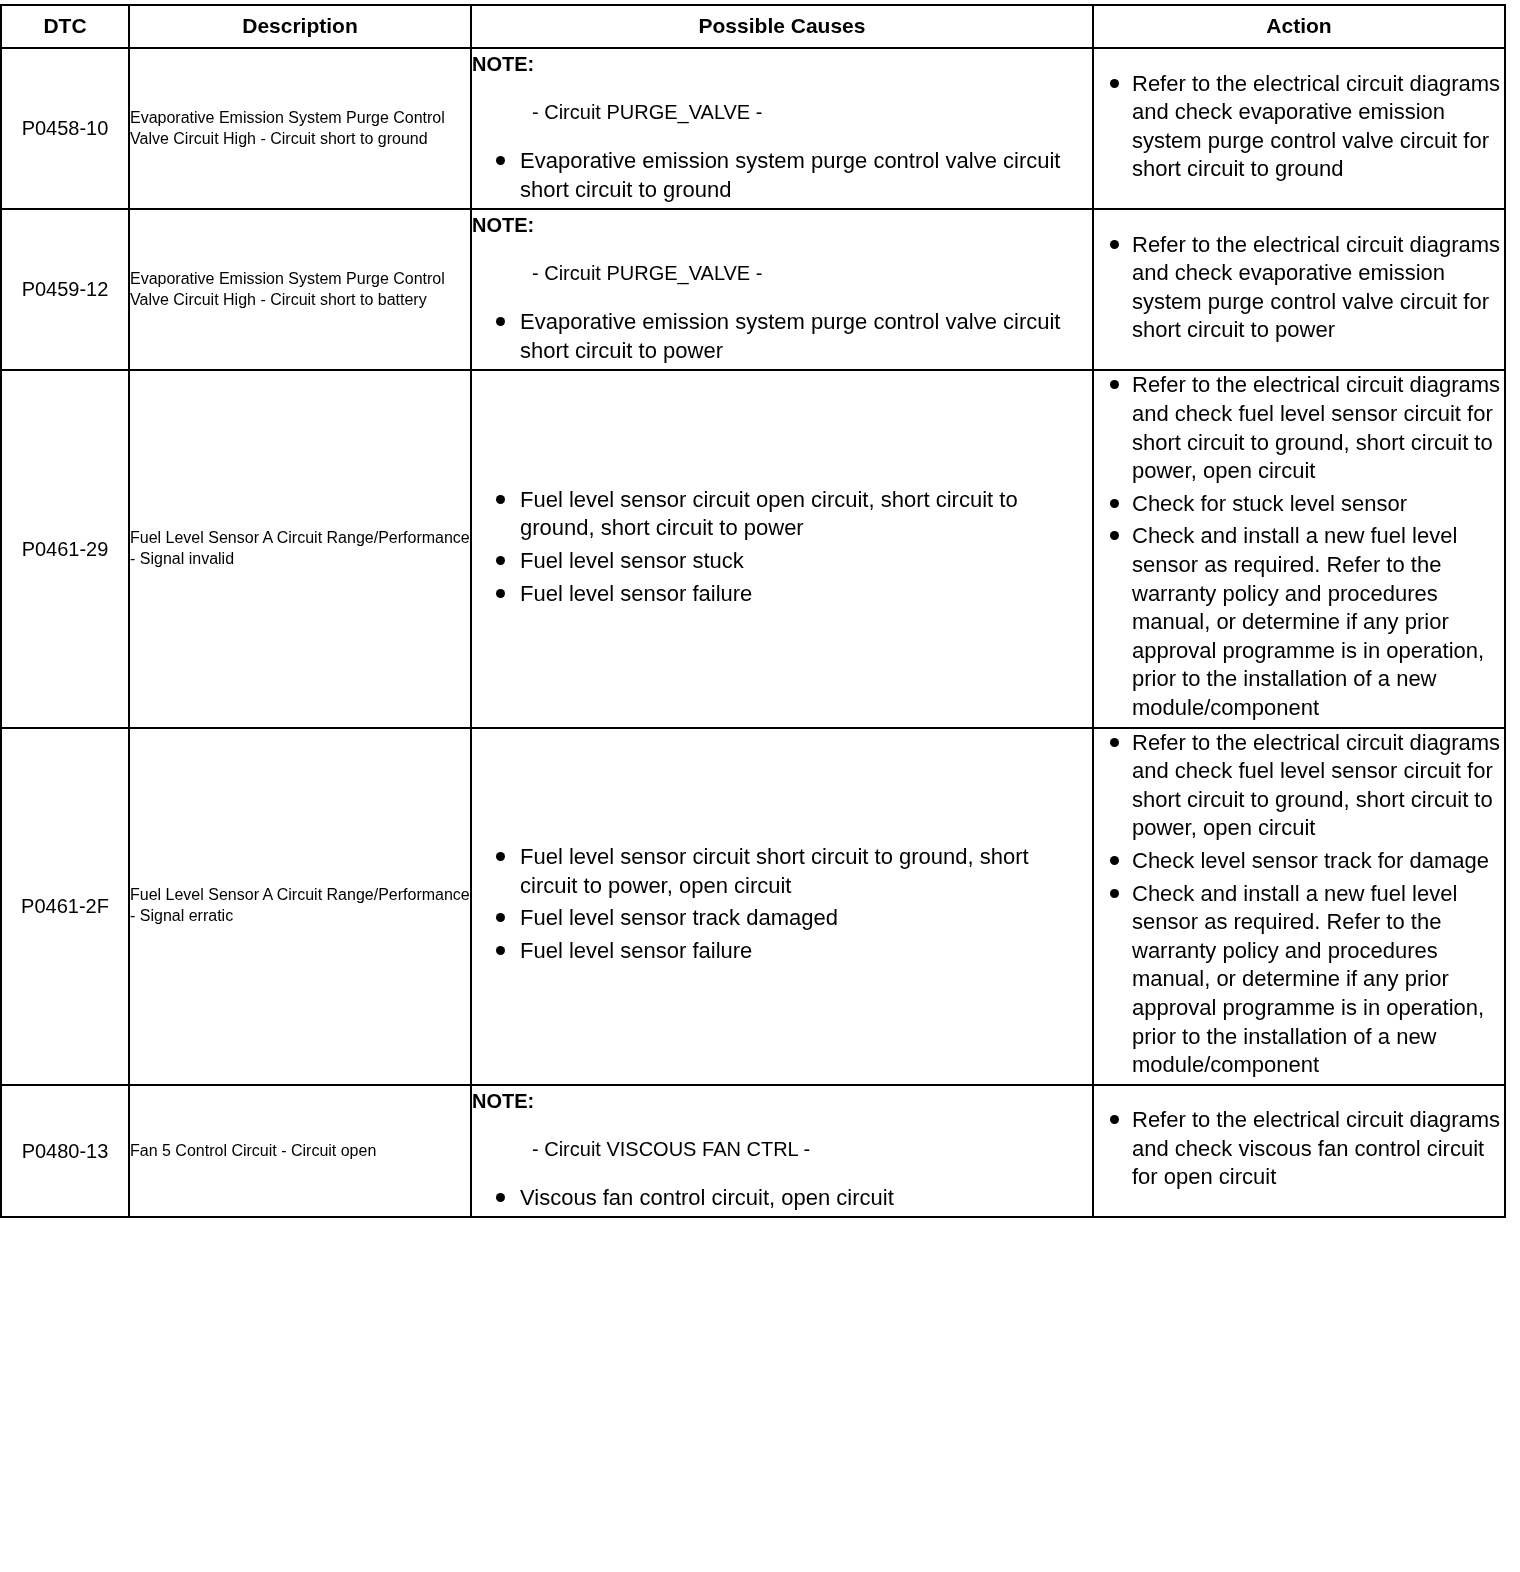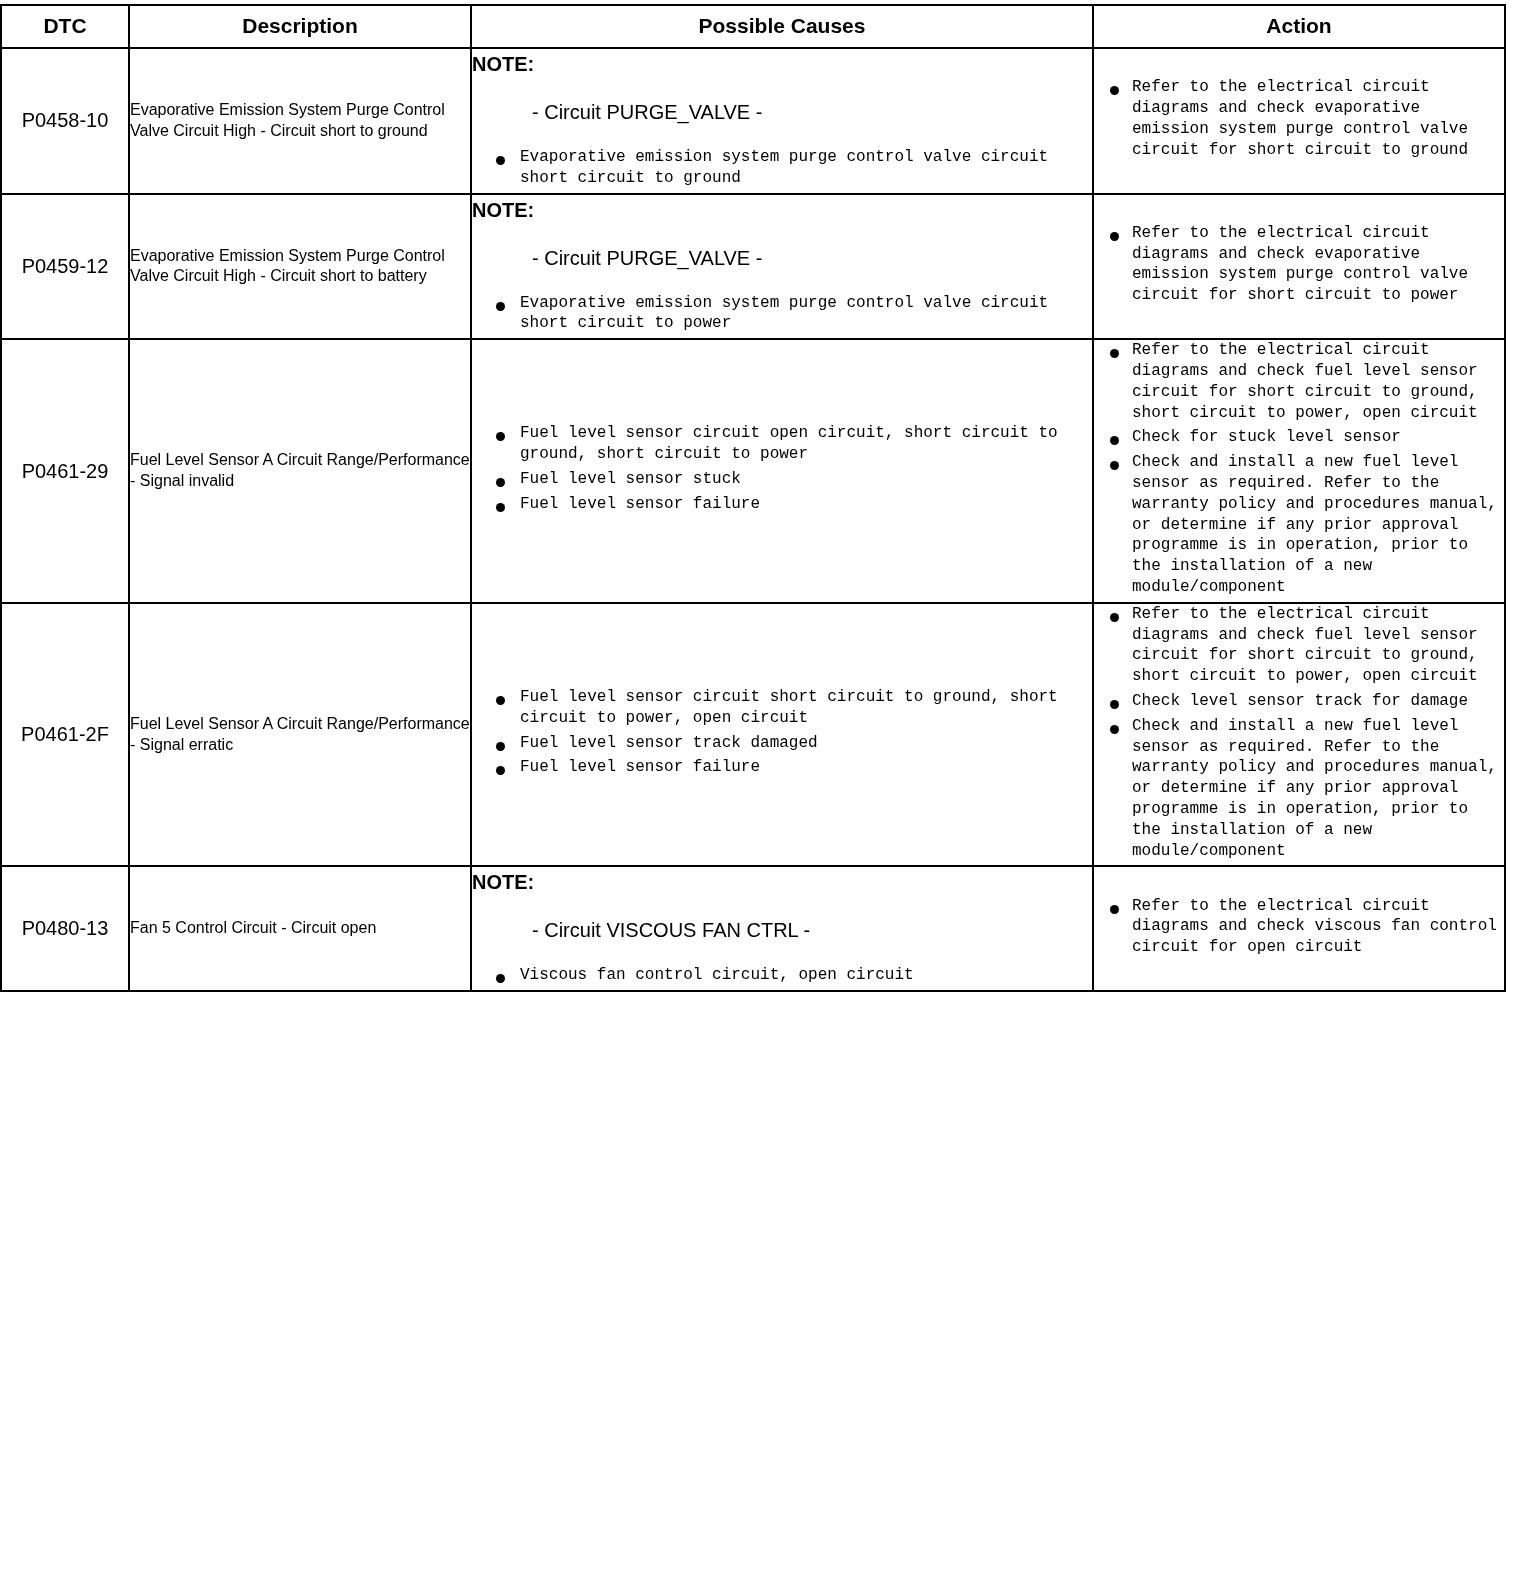--- a/index.html
+++ b/index.html
@@ -67,23 +67,22 @@
   }
   ul.bullets {
     list-style: none;
     margin: 0;
     padding: 0;
   }
   ul.bullets li {
     position: relative;
     padding-left: 36px;
     margin: 0 0 4px 0;
-    font-size: 16px;
+    font-size: 22px;
     line-height: 1.3;
-    font-family: Liberation Mono, monospace;
   }
   ul.bullets li:before {
     content: "";
     position: absolute;
     left: 12px;
     top: 9px;
     width: 9px;
     height: 9px;
     background: #000000;
     border-radius: 50%;

